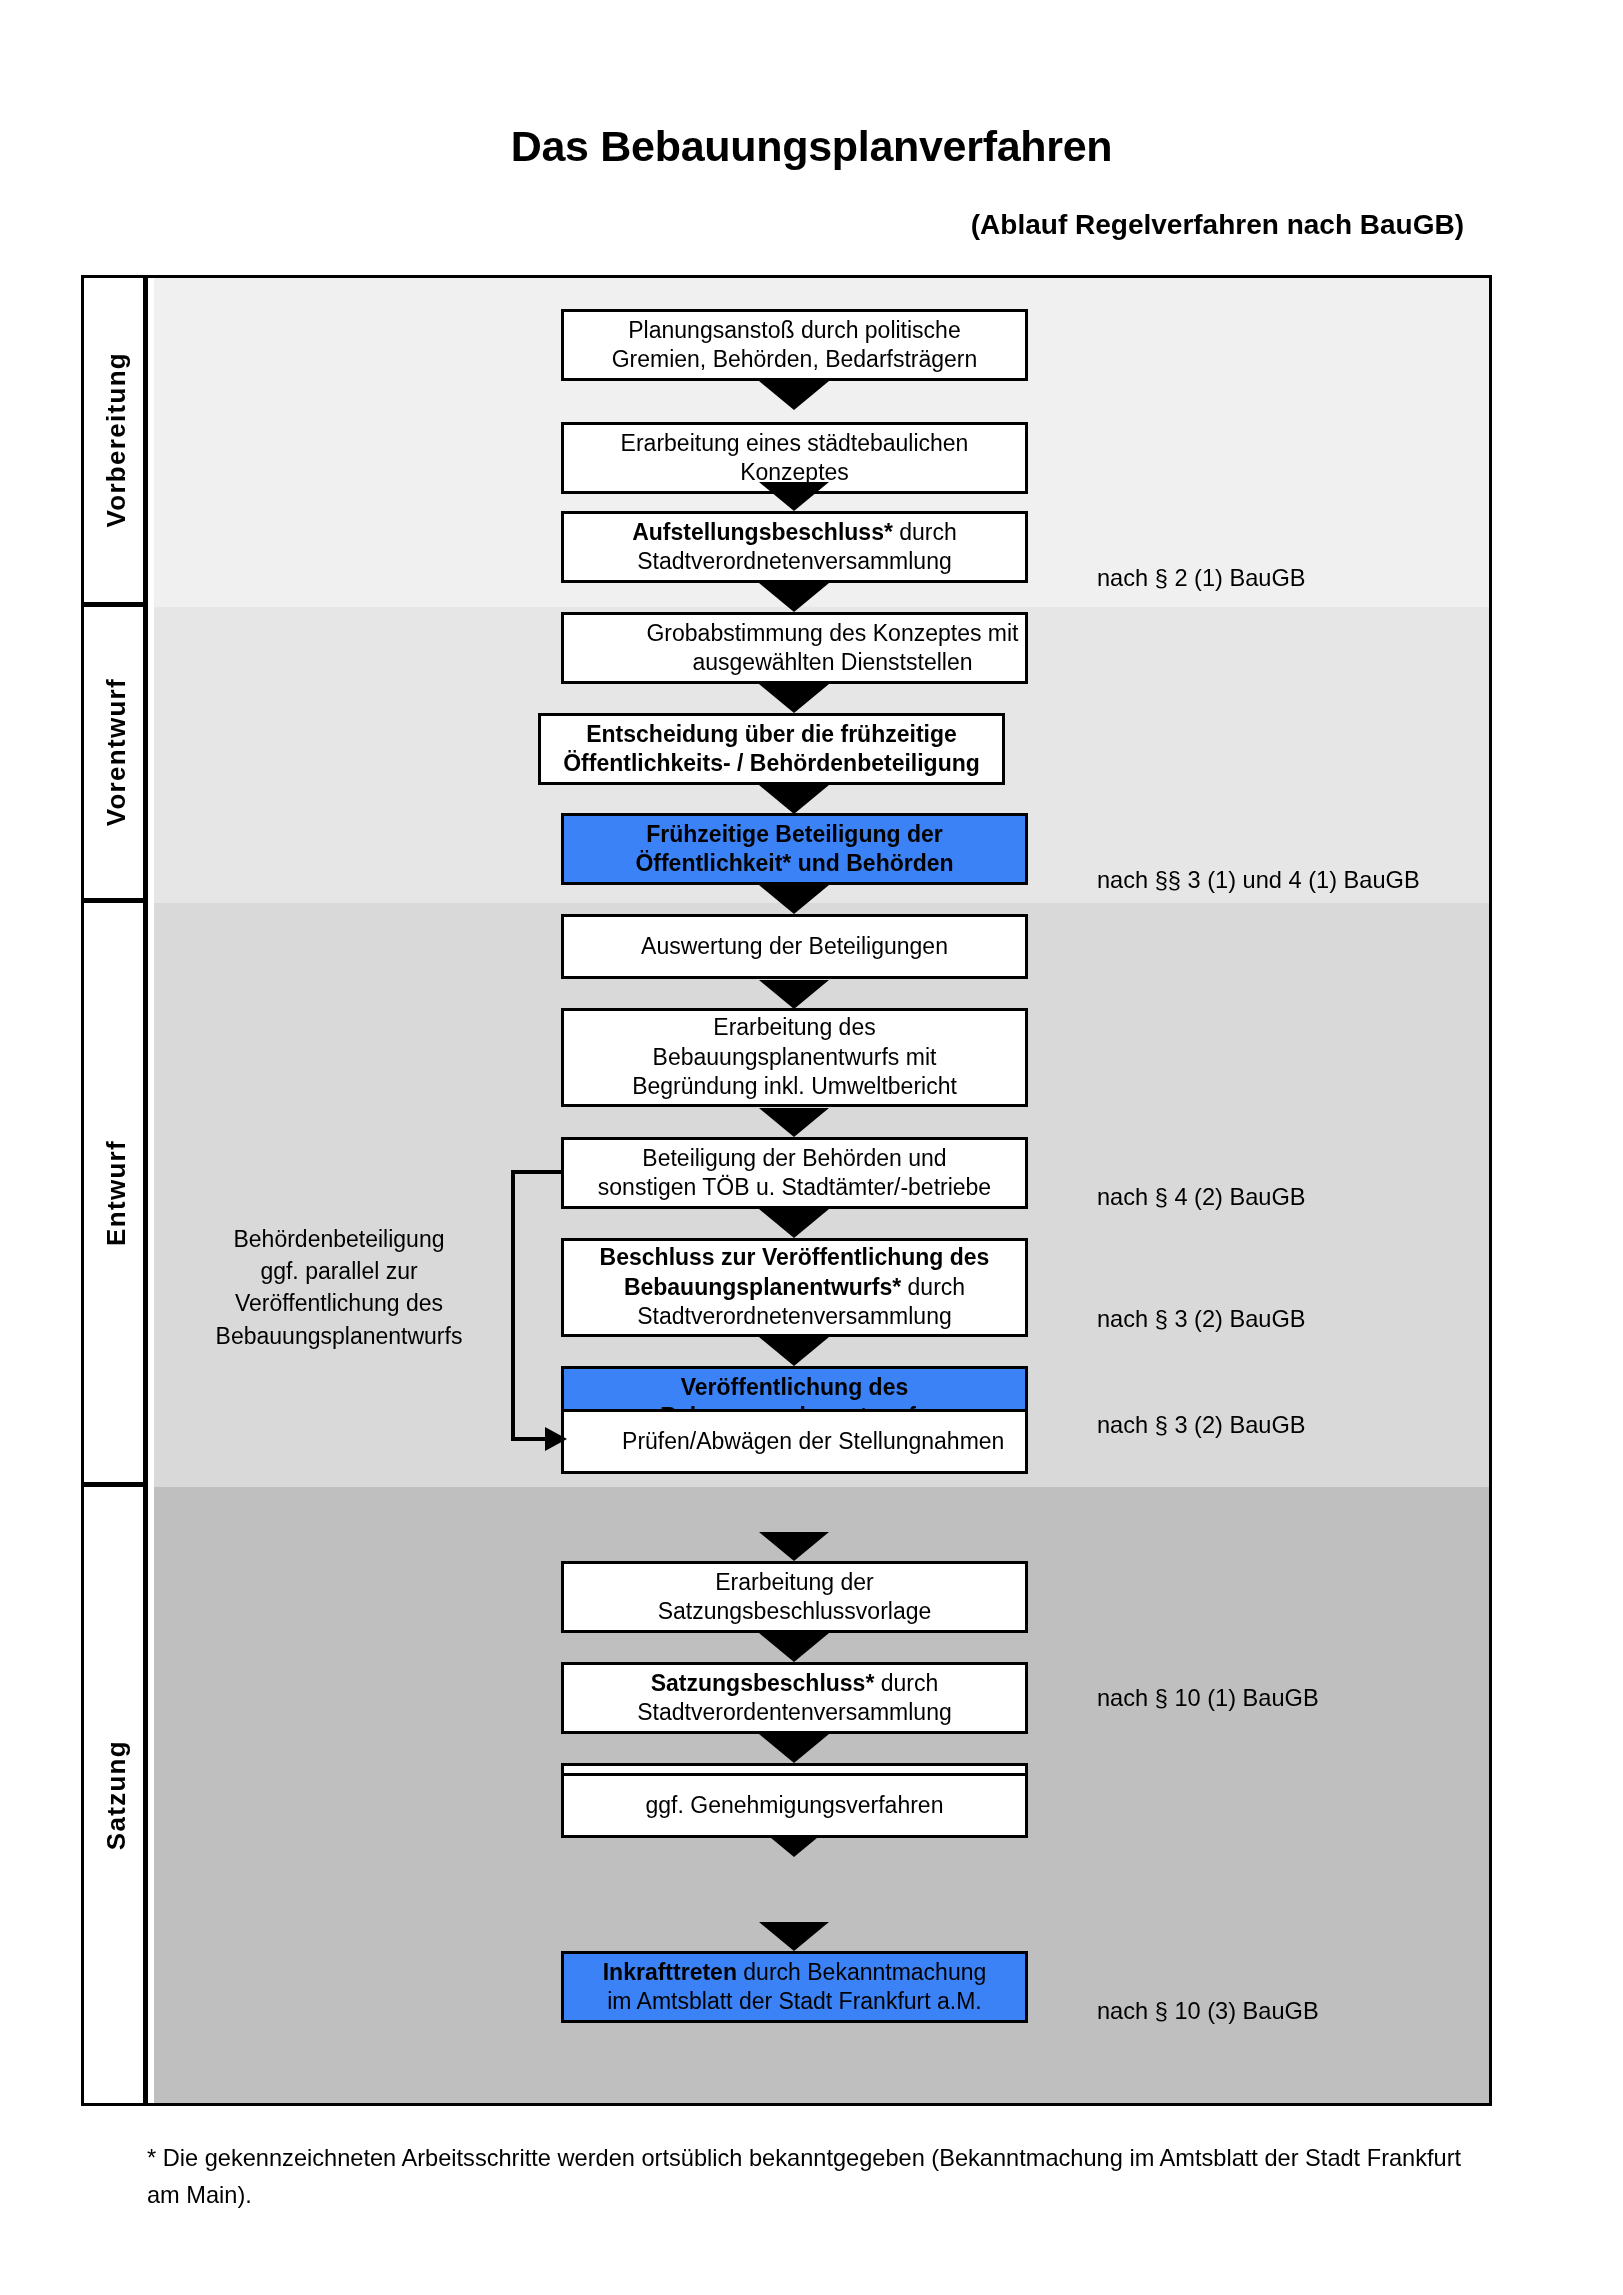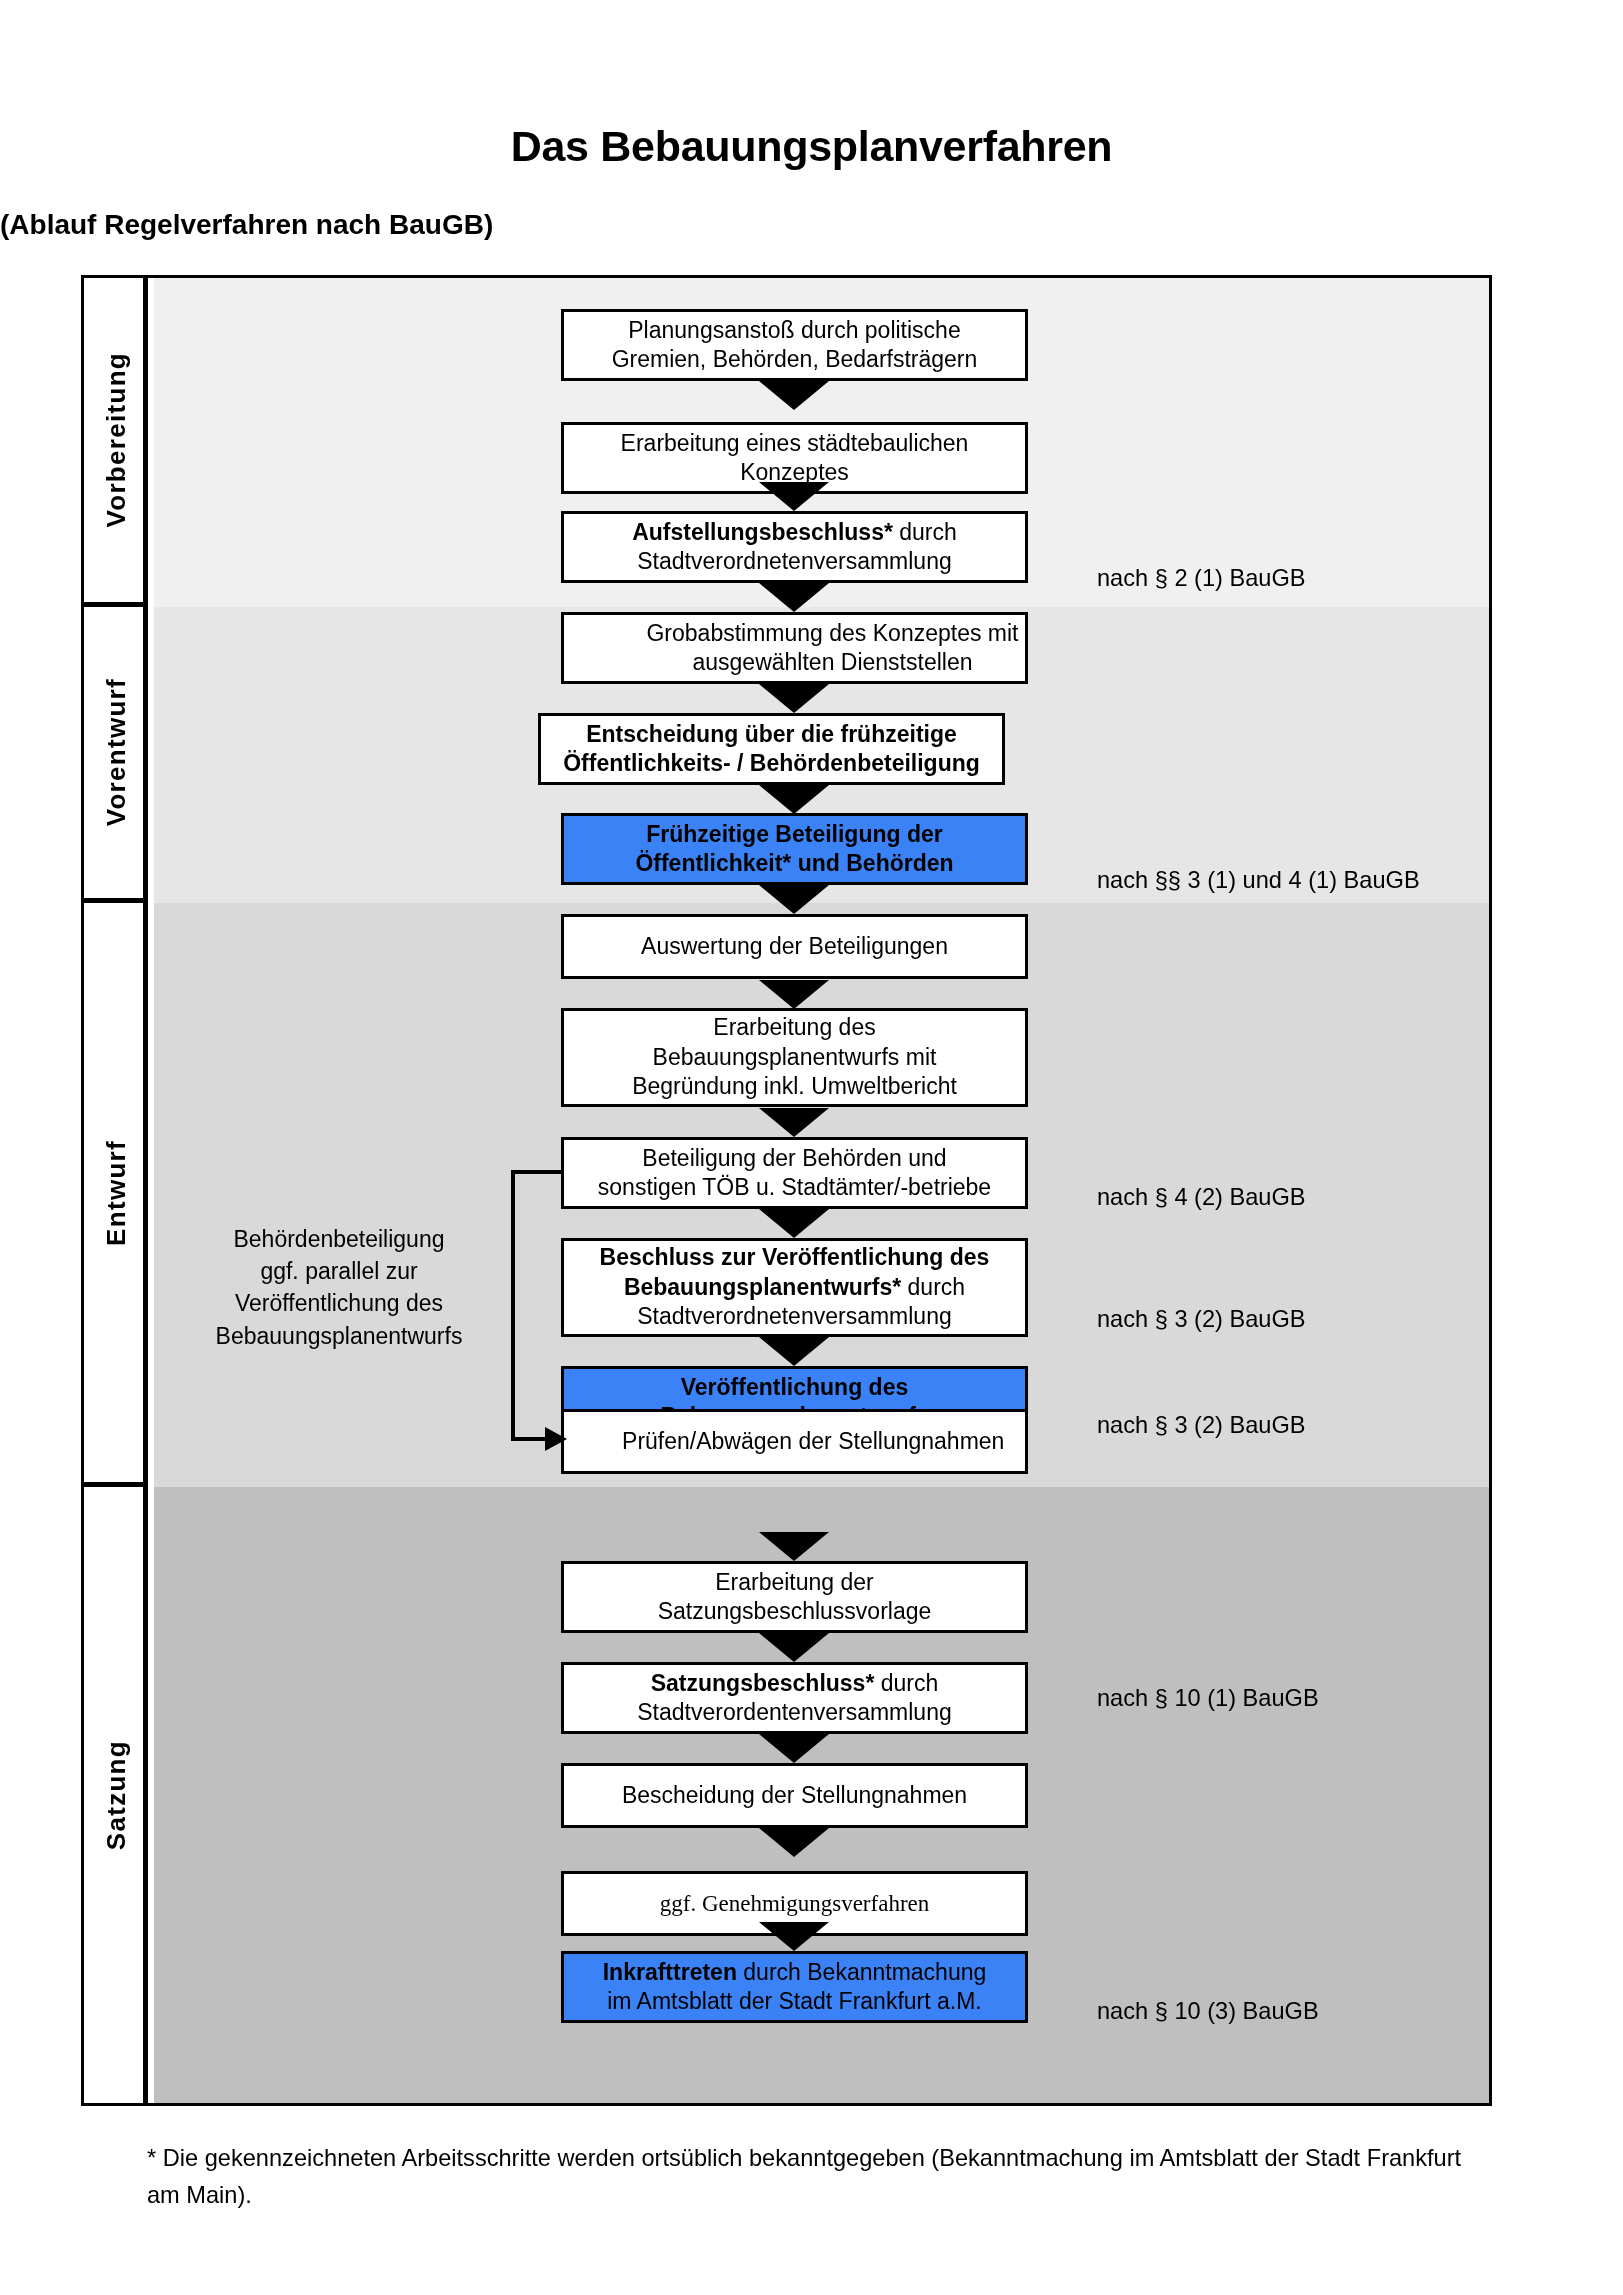--- a/index.html
+++ b/index.html
@@ -12,21 +12,21 @@
   }
   .page{position:absolute;left:0;top:0;width:1623px;height:2295px;}
 
   
   .title{
     position:absolute;left:0;top:122px;width:1623px;
     text-align:center;font-size:43px;font-weight:bold;letter-spacing:-0.3px;
   }
   .subtitle{
     position:absolute;left:0;top:209px;width:1464px;
-    text-align:left;font-size:28px;font-weight:bold;
+    text-align:right;font-size:28px;font-weight:bold;
   }
 
   
   .frame{
     position:absolute;left:81px;top:275px;
     width:1411px;height:1831px;
     border:3.3px solid #000;
     box-sizing:border-box;
     background:#fff;
   }
@@ -255,21 +255,21 @@
     </div>
     <div class="arrow" style="left:675px;top:1456px;"></div>
 
     <div class="node" style="left:477px;top:1485px;height:65px;">
       <div>
         <span>Bescheidung der Stellungnahmen</span>
       </div>
     </div>
     <div class="arrow" style="left:675px;top:1550px;"></div>
 
-    <div class="node" style="left:477px;top:1593px;height:65px;font-family:Liberation Serif, serif;">
+    <div class="node" style="left:477px;top:1495px;height:65px;">
       <div>
         <span>ggf. Genehmigungsverfahren</span>
       </div>
     </div>
     <div class="arrow" style="left:675px;top:1644px;"></div>
 
     <div class="node blue" style="left:477px;top:1673px;height:72px;">
       <div>
         <b>Inkrafttreten</b><span> durch Bekanntmachung</span><br>
         <span>im Amtsblatt der Stadt Frankfurt a.M.</span>

